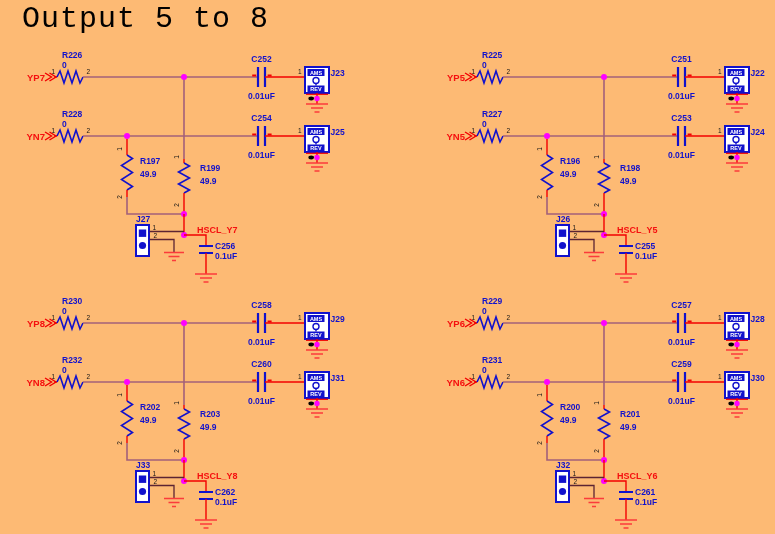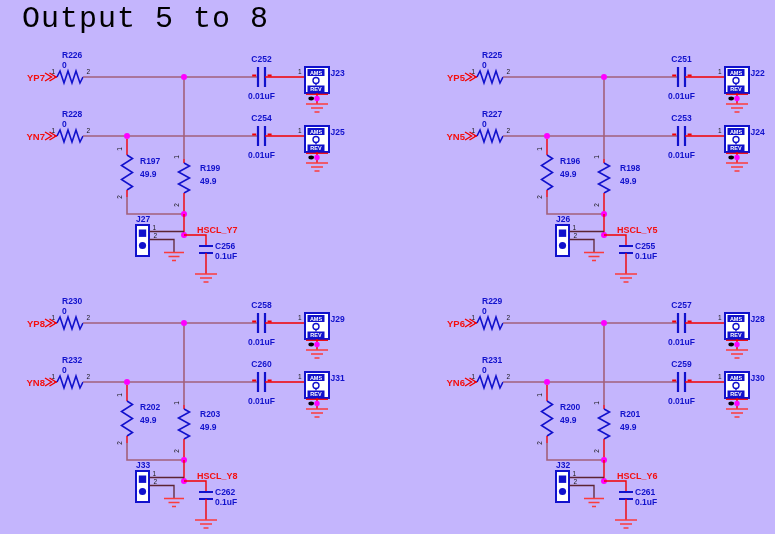--- a/index.html
+++ b/index.html
@@ -1,16 +1,16 @@
 <!DOCTYPE html>
 <html style="--wire: #a2607a; --stub: #f20000; --comp: #1111cc; --dot: #ff00ff; --net: #f50f0f; --gnd: #fb3b3b; --pinline: #5c2433;"><head>
 <meta charset="utf-8">
 <style>
   html,body{margin:0;padding:0;background:#ffffff;}
-  #page{position:relative;width:775px;height:534px;background:#c4b5fd;overflow:hidden;}
+  #page{position:relative;width:775px;height:534px;background:#fdba74;overflow:hidden;}
   svg{display:block;}
   text{font-family:"Liberation Sans",sans-serif;}
   .title{font-family:"Liberation Mono","DejaVu Sans Mono",monospace;font-size:30px;letter-spacing:1px;fill:#000;}
   .wire{stroke:var(--wire);stroke-width:1.6;fill:none;}
   .stub{stroke:var(--stub);stroke-width:1.4;fill:none;}
   .zig{stroke:var(--comp);stroke-width:1.6;fill:none;stroke-linejoin:miter;}
   .plate{stroke:var(--comp);stroke-width:2.2;fill:none;}
   .boxline{stroke:var(--comp);stroke-width:2;fill:#fff;}
   .thinblue{stroke:var(--comp);stroke-width:1.4;fill:none;}
   .dot{fill:var(--dot);stroke:none;}

